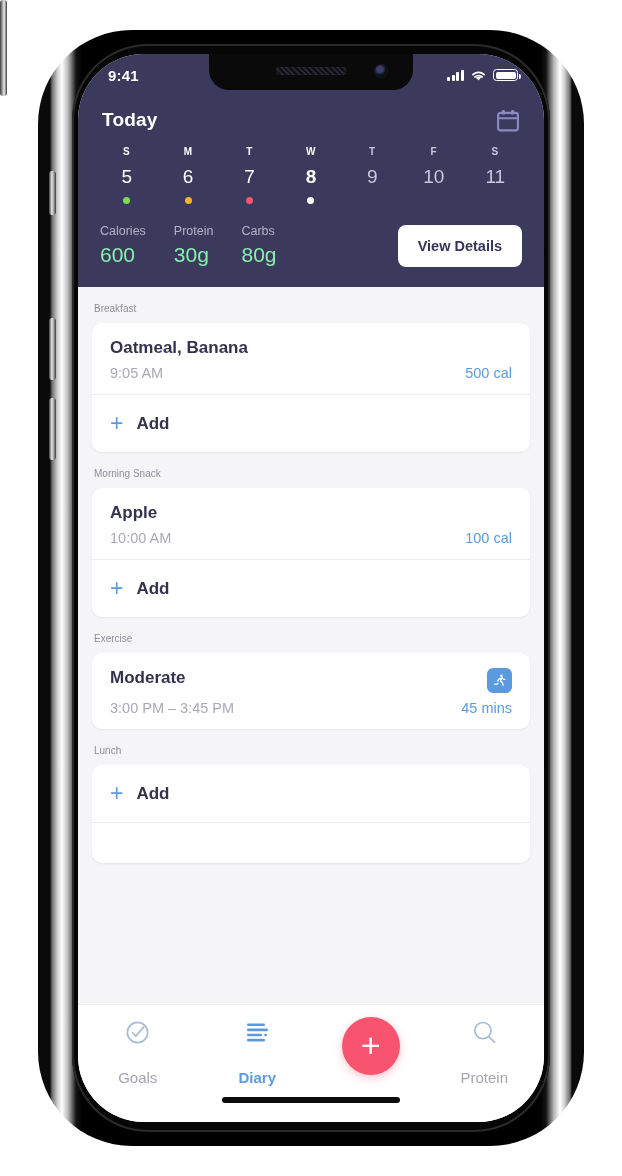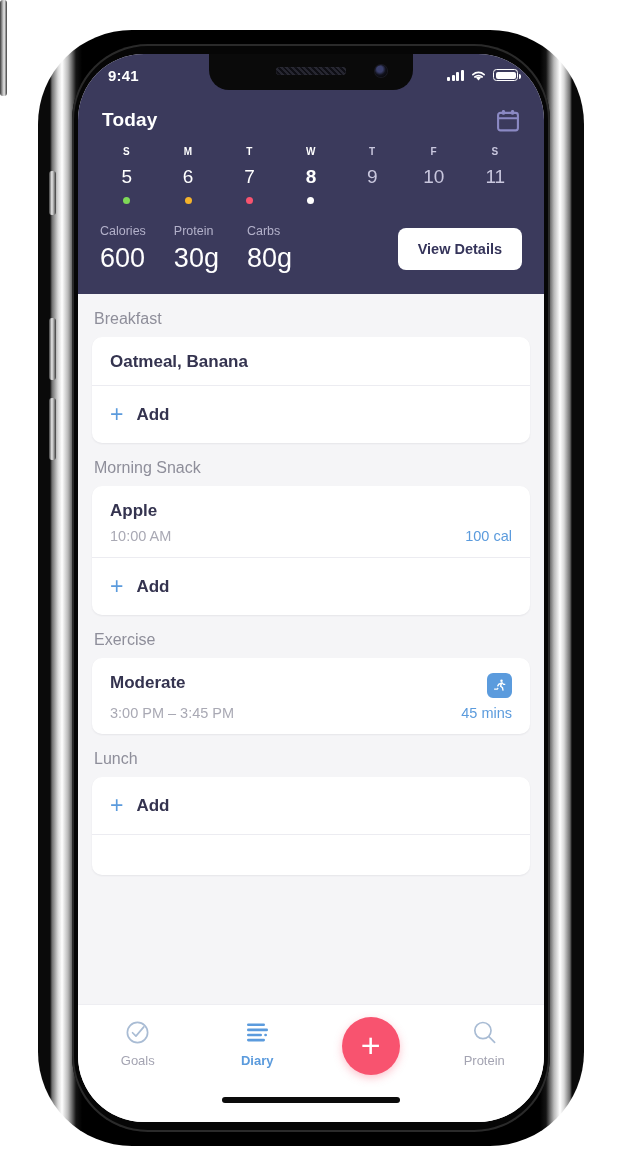--- a/index.html
+++ b/index.html
@@ -129,39 +129,39 @@
   .day .dot { width: 7px; height: 7px; border-radius: 50%; margin: 9px auto 0 auto; background: transparent; }
 
   
   .stats {
     background: #3b3a5c;
     display: flex; align-items: center;
     padding: 8px 22px 20px 22px;
   }
   .stat { margin-right: 28px; }
   .stat .lab { font-size: 12.5px; color: #b3b1ca; }
-  .stat .val { font-size: 27px; color: #ffffff; margin-top: 5px; font-weight: 400; }
+  .stat .val { font-size: 21px; color: #86efac; margin-top: 5px; font-weight: 400; }
   .view-details {
     margin-left: auto;
     background: #fff; color: #35345a;
     font-size: 14.5px; font-weight: 700;
     border: none; border-radius: 8px;
     padding: 13px 20px; cursor: pointer;
     white-space: nowrap;
   }
 
   
   .content {
     background: #f5f5f7;
     padding: 0 0 0 0;
     height: 637px;
     overflow: hidden;
   }
   .sec-title {
-    font-size: 16px; color: #8e8e9a;
+    font-size: 10px; color: #8e8e9a;
     padding: 16px 0 9px 16px;
   }
   .card {
     background: #fff;
     margin: 0 14px;
     border-radius: 10px;
     box-shadow: 0 1px 2px rgba(30,30,60,.07);
     overflow: hidden;
   }
   .entry { padding: 15px 18px 13px 18px; }
@@ -188,21 +188,21 @@
     position: absolute; left: 0; right: 0; bottom: 0;
     height: 118px;
     background: #ffffff;
     display: flex; align-items: flex-start; justify-content: space-around;
     padding-top: 12px;
     border-top: 1px solid #eeeef2;
     z-index: 20;
   }
   .tab { width: 82px; text-align: center; cursor: pointer; }
   .tab .ticon { height: 30px; display: flex; align-items: center; justify-content: center; }
-  .tab .tlab { font-size: 13px; color: #a4a4b2; margin-top: 6px; font-weight: 400; }
+  .tab .tlab { font-size: 15px; color: #a4a4b2; margin-top: 22px; font-weight: 400; }
   .tab.active .tlab { color: #5b9bdd; font-weight: 700; }
   .fab {
     width: 58px; height: 58px; border-radius: 50%;
     background: #f8536f;
     display: flex; align-items: center; justify-content: center;
     margin-top: -6px; cursor: pointer;
     box-shadow: 0 3px 9px rgba(248,83,111,.34);
   }
   .fab span { color: #fff; font-size: 34px; font-weight: 300; line-height: 1; margin-top: -3px; }
   .home-ind {
@@ -320,20 +320,24 @@
       <button class="view-details">View Details</button>
     </div>
 
     <div class="content">
 
       <div class="sec-title">Breakfast</div>
       <div class="card">
         <div class="entry">
           <div class="entry-top">
             <div class="entry-name">Oatmeal, Banana</div>
+          </div>
+          <div class="entry-bot">
+            <div class="entry-time">9:05 AM</div>
+            <div class="entry-val">500 cal</div>
           </div>
         </div>
         <div class="divider"></div>
         <div class="add-row">
           <span class="add-plus">+</span>
           <span class="add-lab">Add</span>
         </div>
       </div>
 
       <div class="sec-title">Morning Snack</div>

